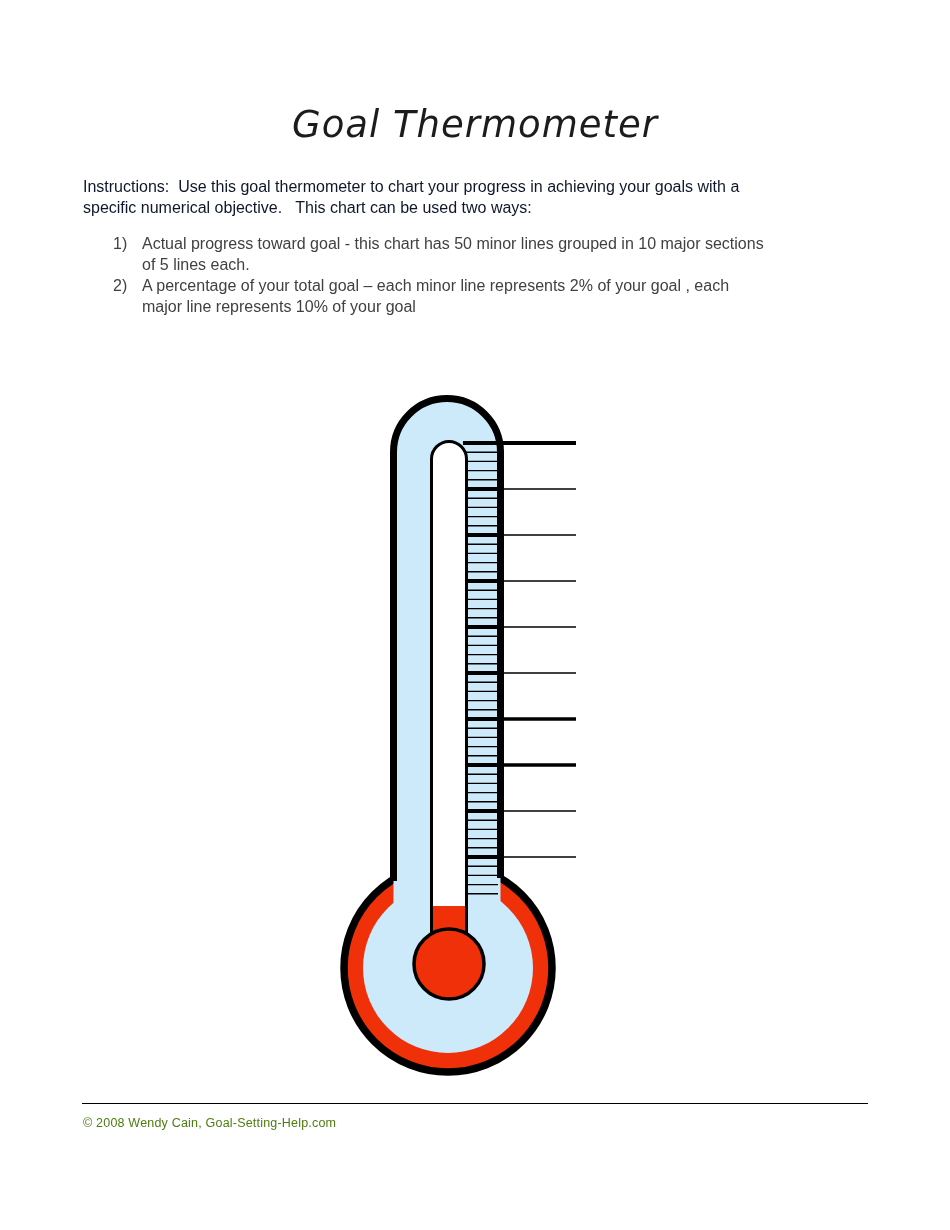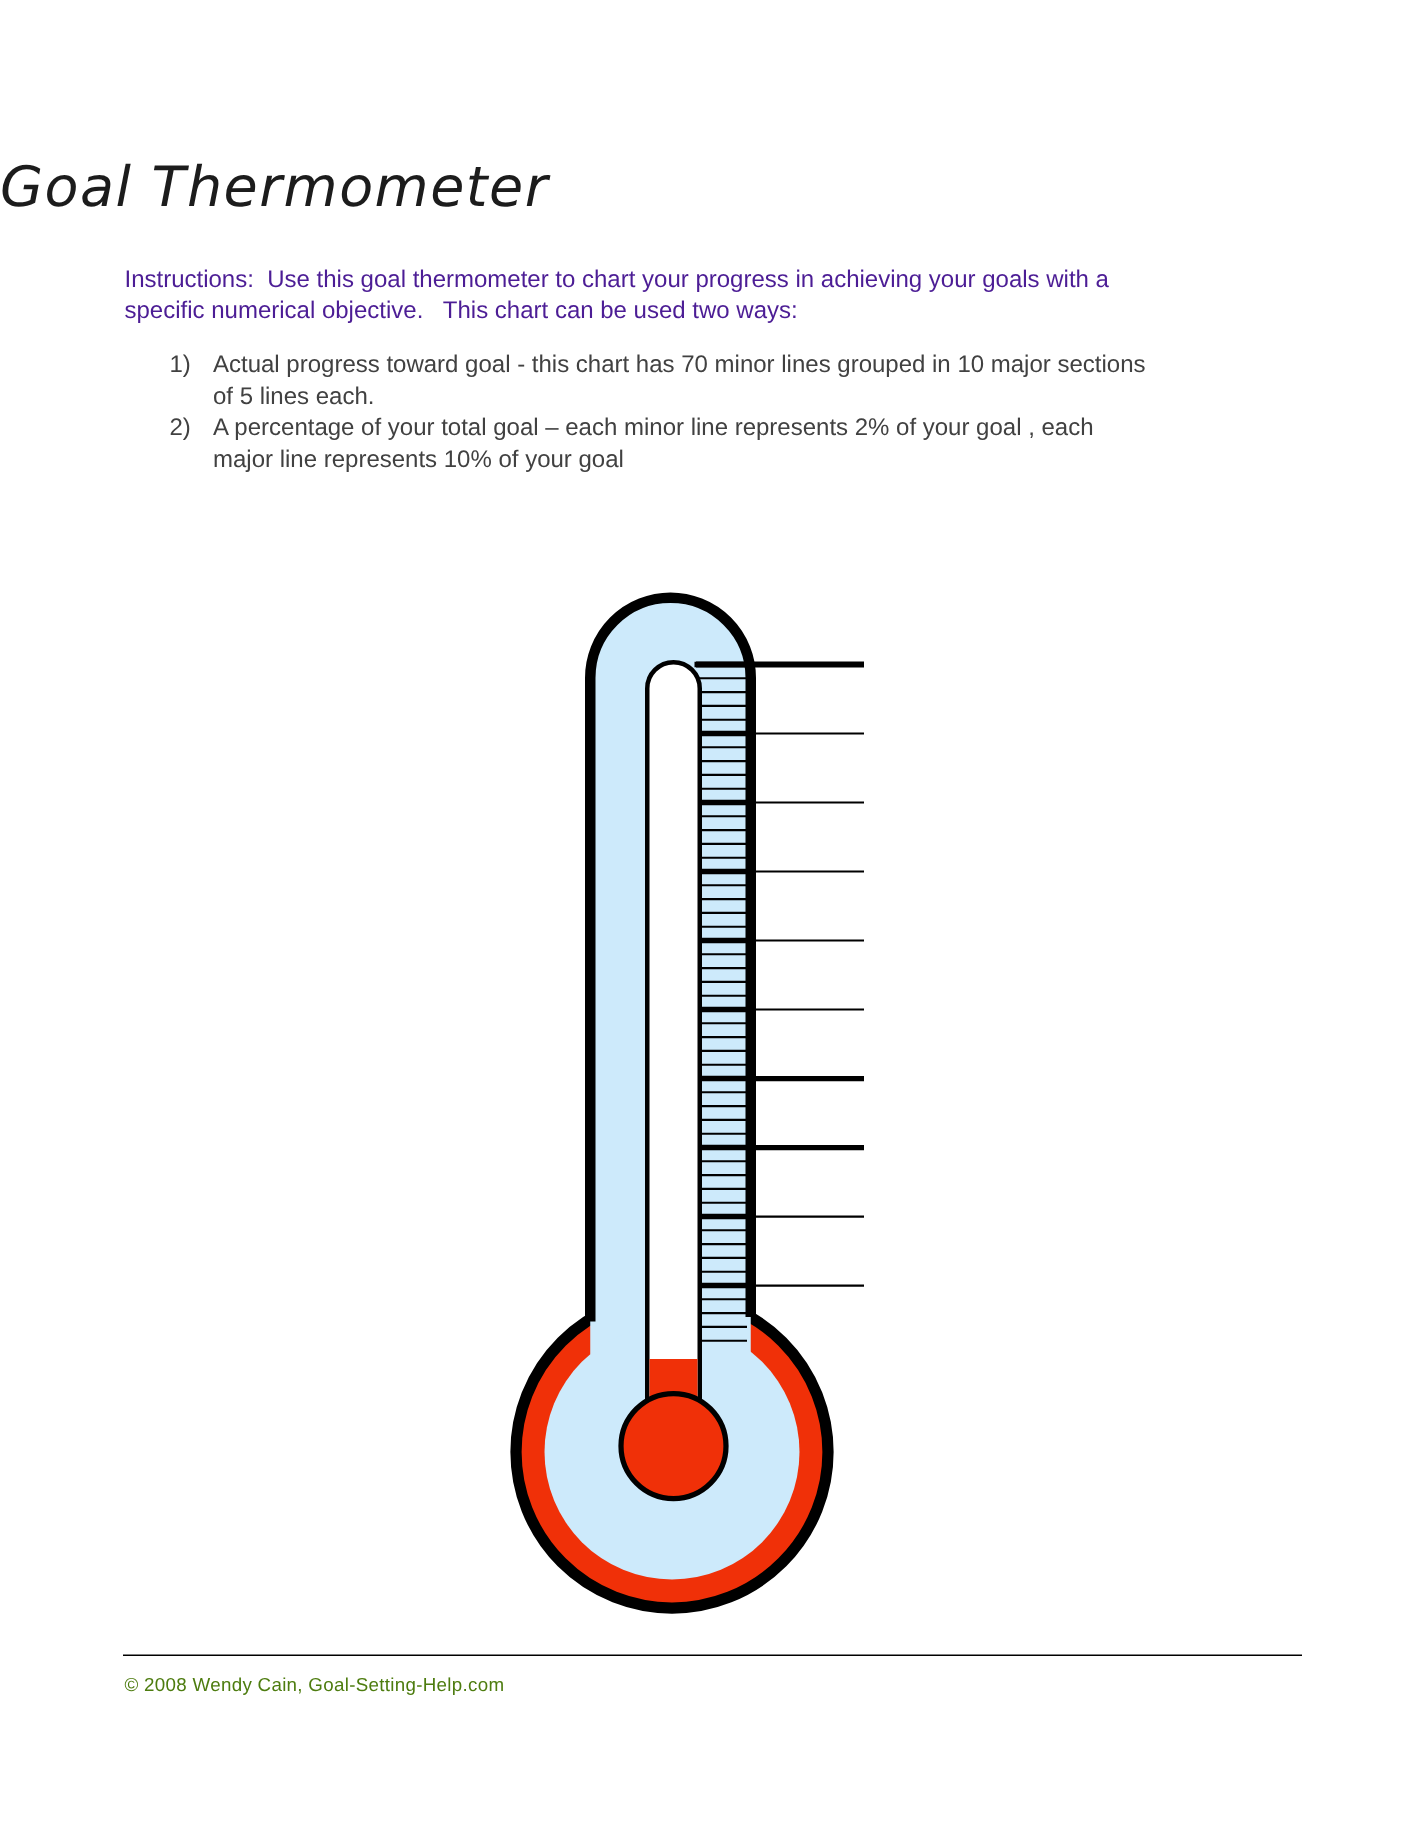--- a/index.html
+++ b/index.html
@@ -18,37 +18,37 @@
   .page {
     position: absolute;
     inset: 0;
     background: #ffffff;
   }
   .doc-title {
     position: absolute;
     top: 103px;
     left: 0;
     width: 100%;
-    text-align: left;
+    text-align: center;
     font-family: "DejaVu Sans", "Liberation Sans", sans-serif;
     font-style: italic;
     font-weight: 500;
     font-size: 37px;
     letter-spacing: 1px;
     color: #1c1c1c;
   }
   .instructions {
     position: absolute;
     left: 83px;
     top: 176px;
     width: 790px;
     font-size: 16px;
     line-height: 21px;
     white-space: pre-wrap;
-    color: #4c1d95;
+    color: #0f172a;
   }
   .goal-list {
     position: absolute;
     left: 113px;
     top: 233px;
     width: 760px;
   }
   .goal-list-item {
     display: flex;
     align-items: flex-start;
@@ -95,21 +95,21 @@
 <div class="page">
 
   <div class="doc-title">Goal Thermometer</div>
 
   <div class="instructions">Instructions:  Use this goal thermometer to chart your progress in achieving your goals with a
 specific numerical objective.   This chart can be used two ways:</div>
 
   <div class="goal-list">
     <div class="goal-list-item">
       <span class="goal-list-num">1)</span>
-      <span class="goal-list-text">Actual progress toward goal - this chart has 70 minor lines grouped in 10 major sections
+      <span class="goal-list-text">Actual progress toward goal - this chart has 50 minor lines grouped in 10 major sections
 of 5 lines each.</span>
     </div>
     <div class="goal-list-item">
       <span class="goal-list-num">2)</span>
       <span class="goal-list-text">A percentage of your total goal – each minor line represents 2% of your goal , each
 major line represents 10% of your goal</span>
     </div>
   </div>
 
   <div class="thermo-wrap">

